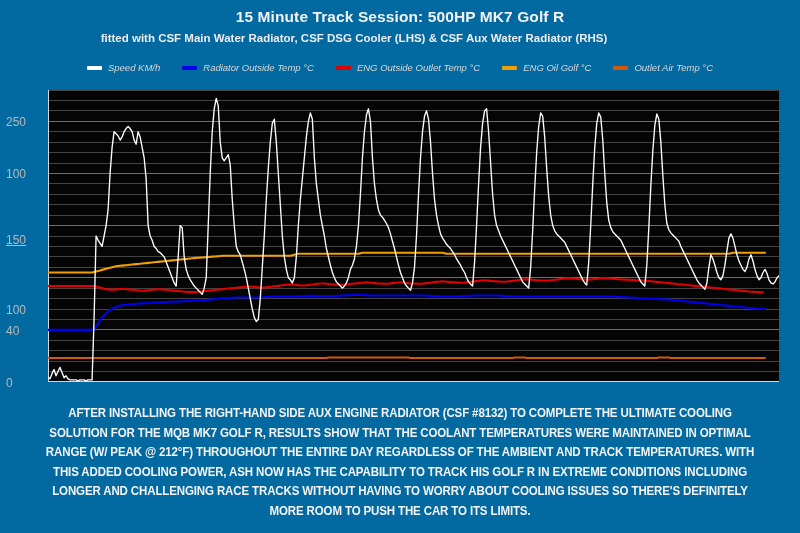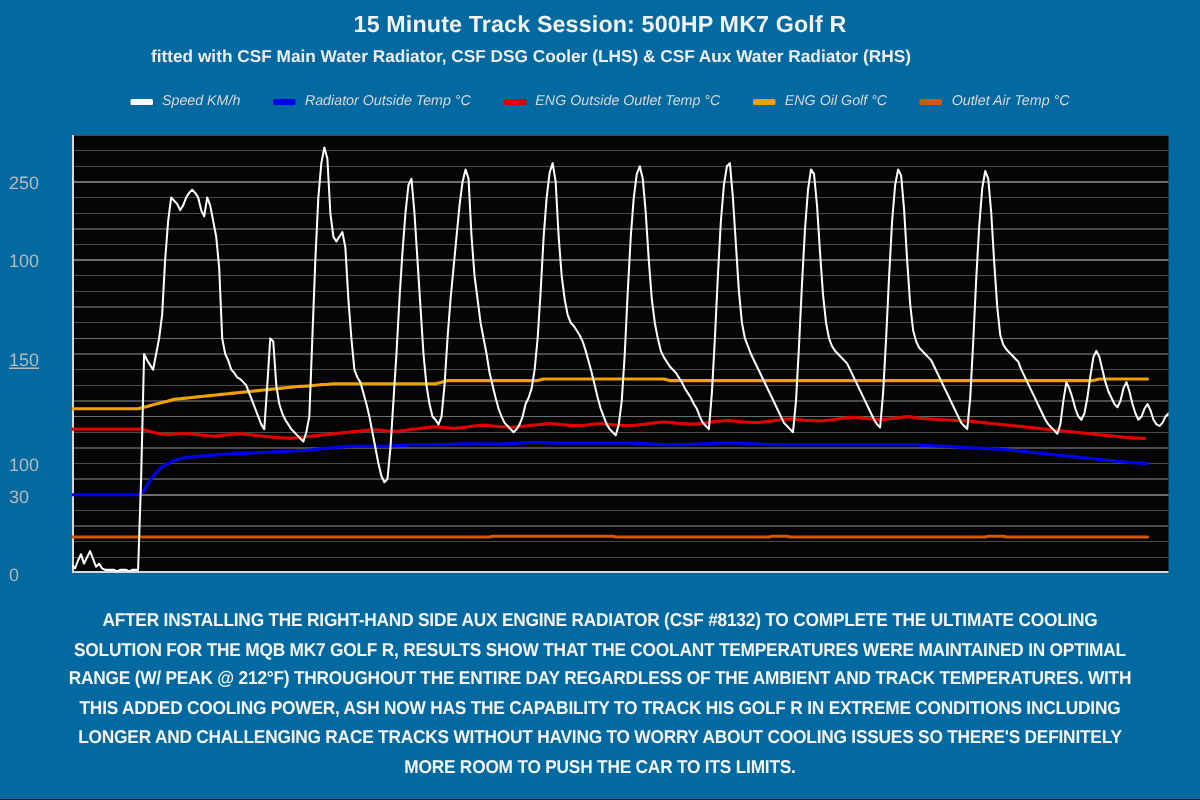--- a/index.html
+++ b/index.html
@@ -81,21 +81,21 @@
         <span class="leg-swatch" style="background: rgb(210, 89, 10);"></span>
         <span class="leg-label">Outlet Air Temp °C</span>
       </div>
     </div>
 
   <div id="y-axis-labels">
       <div class="ytick" style="left: 6px; top: 115.286px;">250</div>
       <div class="ytick" style="left: 6px; top: 167.429px;">100</div>
       <div class="ytick" style="left: 6px; top: 233px; text-decoration: underline;">150</div>
       <div class="ytick" style="left: 6px; top: 271.714px; margin-top: 31px;">100</div>
-      <div class="ytick" style="left: 6px; top: 323.857px;">30</div>
+      <div class="ytick" style="left: 6px; top: 323.857px;">40</div>
       <div class="ytick" style="left: 6px; top: 376px;">0</div>
     </div>
 
   <div id="plot-area">
     <svg id="plot-svg" viewBox="0 0 731 292" preserveAspectRatio="none">
         <line x1="0" x2="731" y1="292" y2="292" stroke="#6d6d6d" stroke-width="1" shape-rendering="crispEdges"></line>
         <line x1="0" x2="731" y1="281.57142857142856" y2="281.57142857142856" stroke="#4a4a4a" stroke-width="0.9" shape-rendering="crispEdges"></line>
         <line x1="0" x2="731" y1="271.14285714285717" y2="271.14285714285717" stroke="#4a4a4a" stroke-width="0.9" shape-rendering="crispEdges"></line>
         <line x1="0" x2="731" y1="260.7142857142857" y2="260.7142857142857" stroke="#4a4a4a" stroke-width="0.9" shape-rendering="crispEdges"></line>
         <line x1="0" x2="731" y1="250.28571428571428" y2="250.28571428571428" stroke="#4a4a4a" stroke-width="0.9" shape-rendering="crispEdges"></line>

